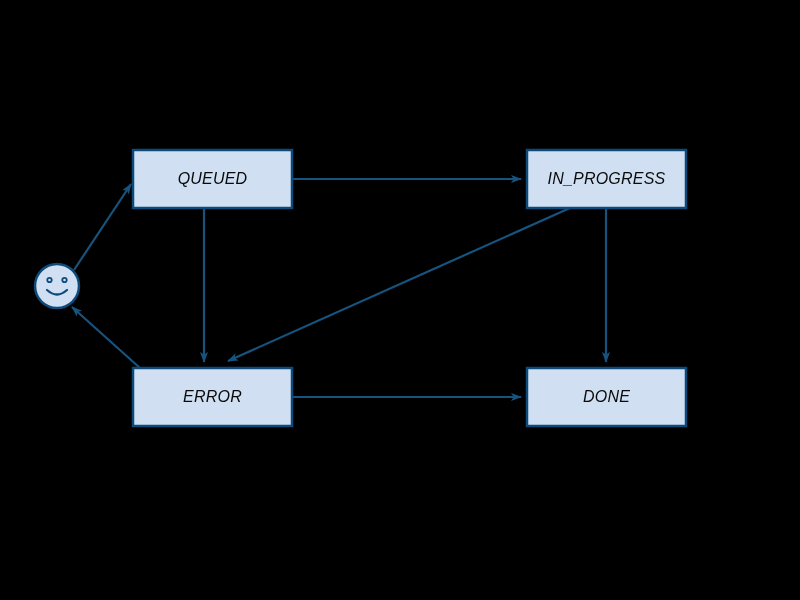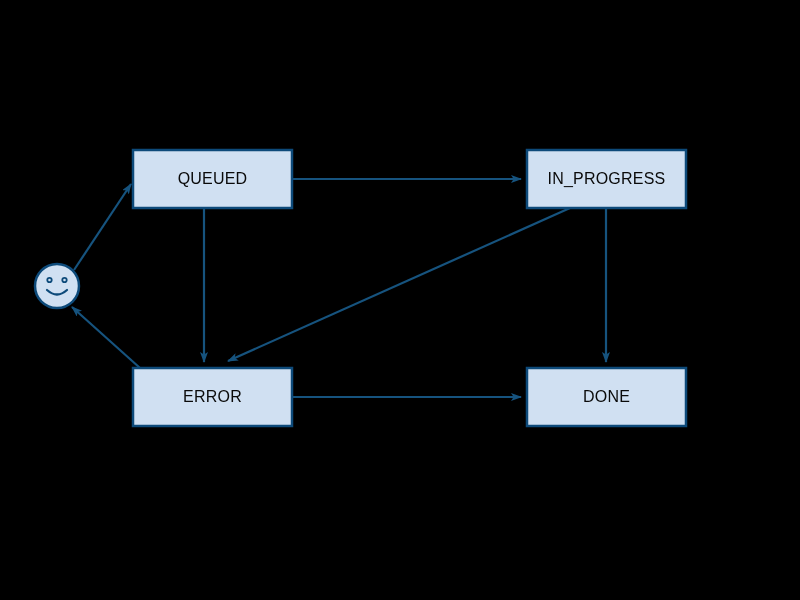--- a/index.html
+++ b/index.html
@@ -11,20 +11,21 @@
     width: 800px;
     height: 600px;
     overflow: hidden;
     font-family: "Liberation Sans", sans-serif;
   }
   #canvas-root {
     position: relative;
     width: 800px;
     height: 600px;
     background: #000000;
+    font-style: italic;
   }
   svg#diagram {
     display: block;
     width: 800px;
     height: 600px;
   }
   .node-box {
     fill: #d0e0f2;
     stroke: #0d4a7a;
     stroke-width: 2.5;

